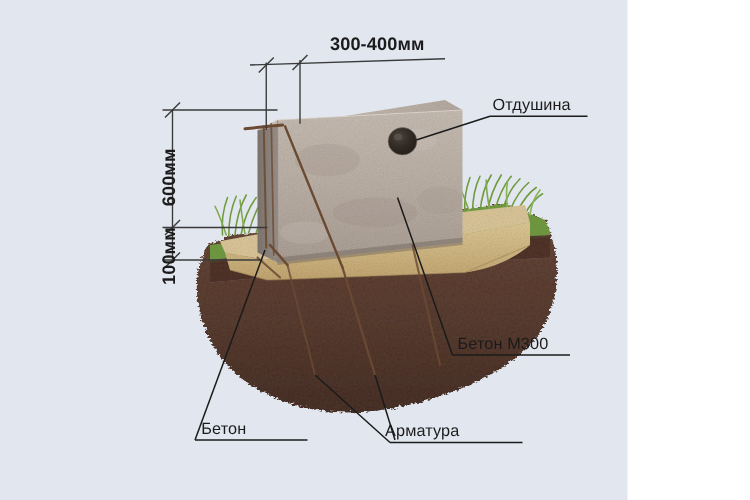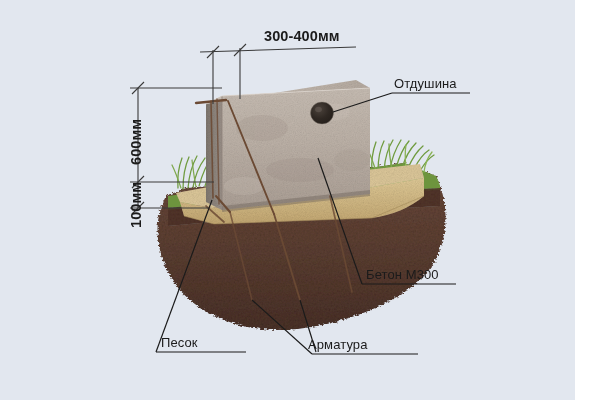--- a/index.html
+++ b/index.html
@@ -4,21 +4,21 @@
 <style>
   * { box-sizing: border-box; }
   html, body {
     margin: 0; padding: 0;
     width: 600px; height: 400px;
     overflow: hidden;
     font-family: "Liberation Sans", sans-serif;
   }
   #stage {
     position: relative;
-    width: 575px; height: 400px;
+    width: 502px; height: 400px;
     background: #e2e7ef;
     text-align: center;
   }
   #artboard { position: absolute; inset: 0; }
   .lbl {
     position: absolute;
     font-family: "Liberation Sans", sans-serif;
     color: #1b1b1b;
     white-space: nowrap;
     letter-spacing: .1px;
@@ -271,17 +271,17 @@
   <div class="lbl lbl-dim" style="left:264px; top:28px;">300-400мм</div>
 
   <div class="lbl lbl-dim lbl-vert" style="left:128px; top:165px;">600мм</div>
 
   <div class="lbl lbl-dim lbl-vert" style="left:128px; top:228px;">100мм</div>
 
   <div class="lbl lbl-callout" style="left:394px; top:76px;">Отдушина</div>
 
   <div class="lbl lbl-callout" style="left:366px; top:267px;">Бетон М300</div>
 
-  <div class="lbl lbl-callout" style="left:161px; top:335px;">Песок</div>
+  <div class="lbl lbl-callout" style="left:161px; top:335px;">Бетон</div>
 
   <div class="lbl lbl-callout" style="left:308px; top:337px;">Арматура</div>
 
 </div>
 
 </body></html>

